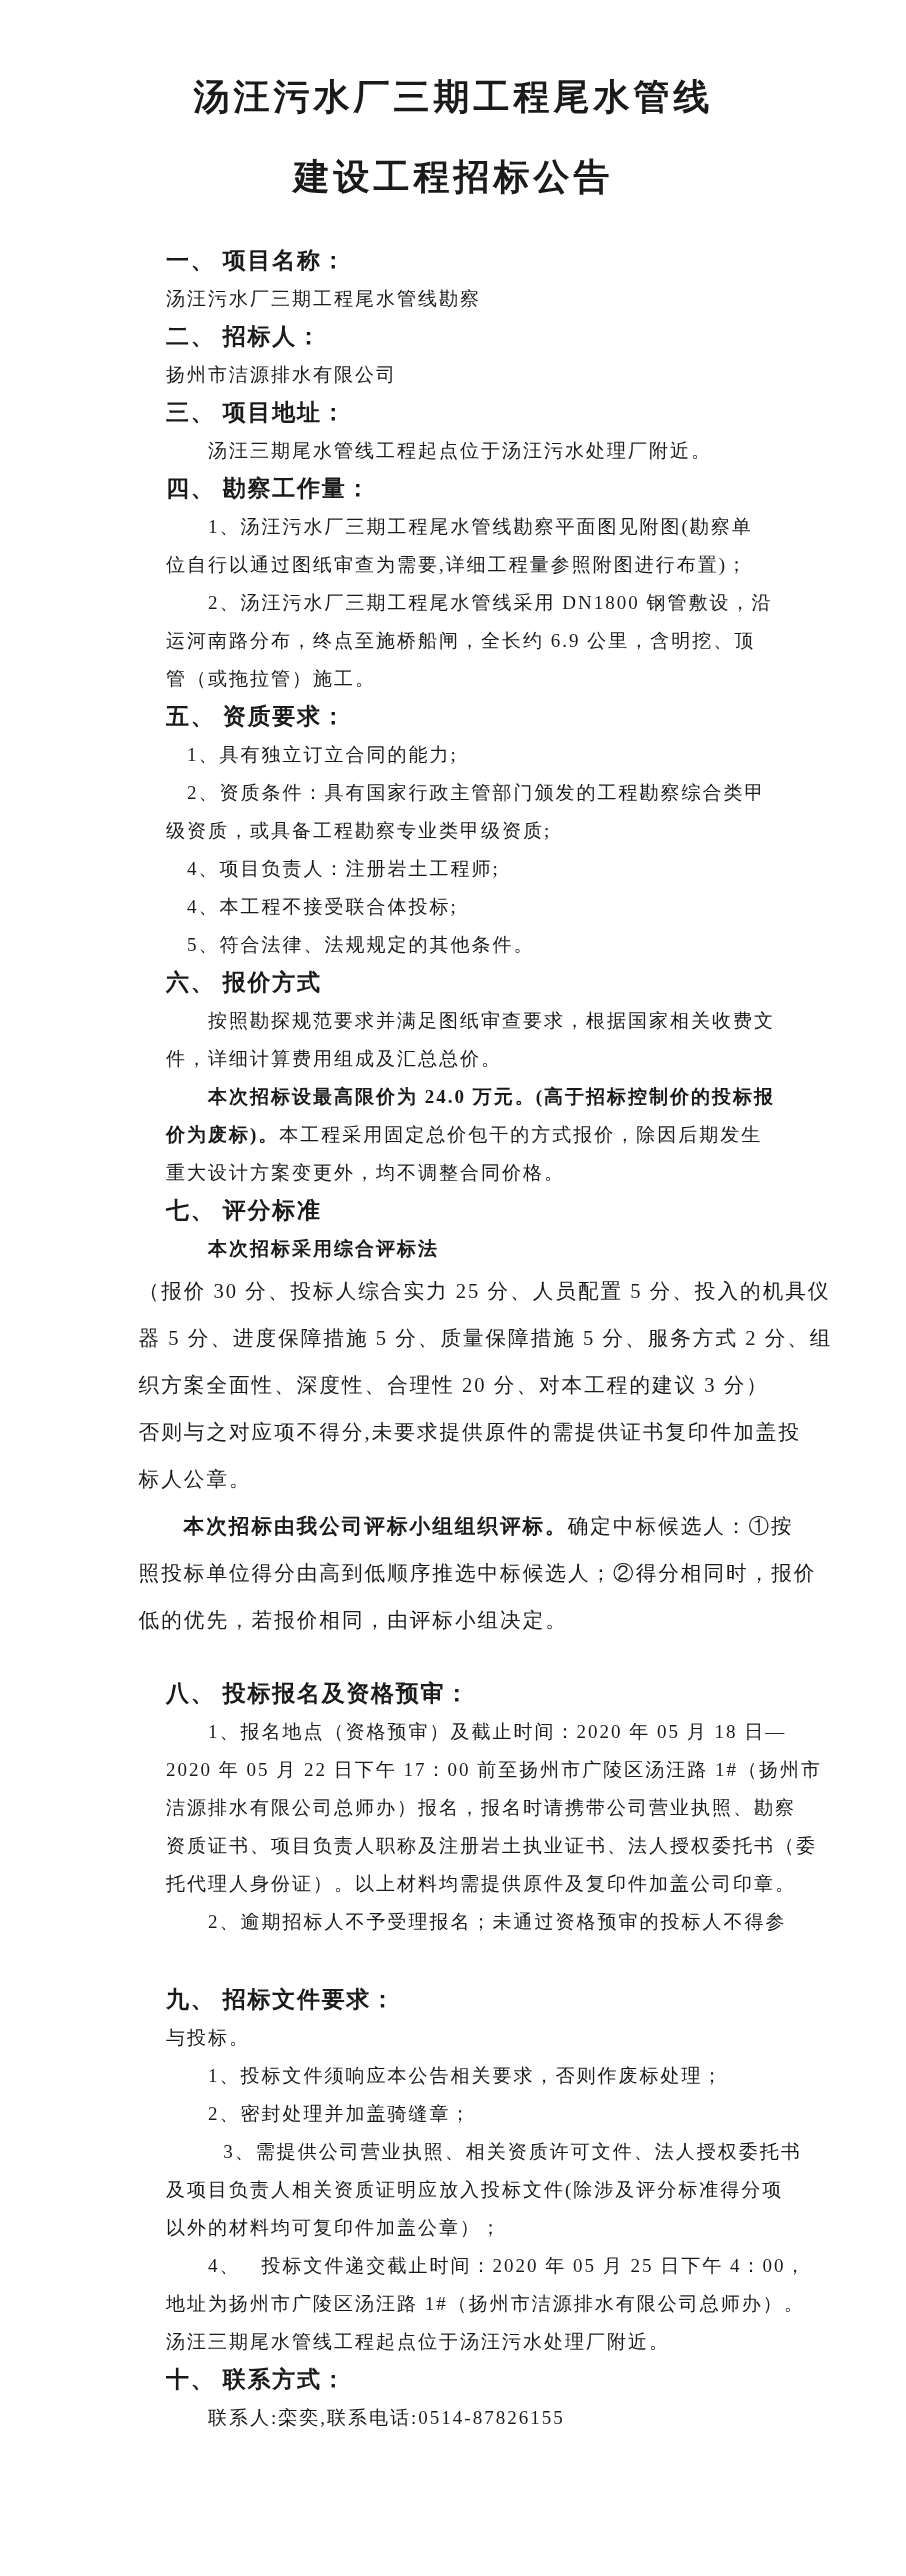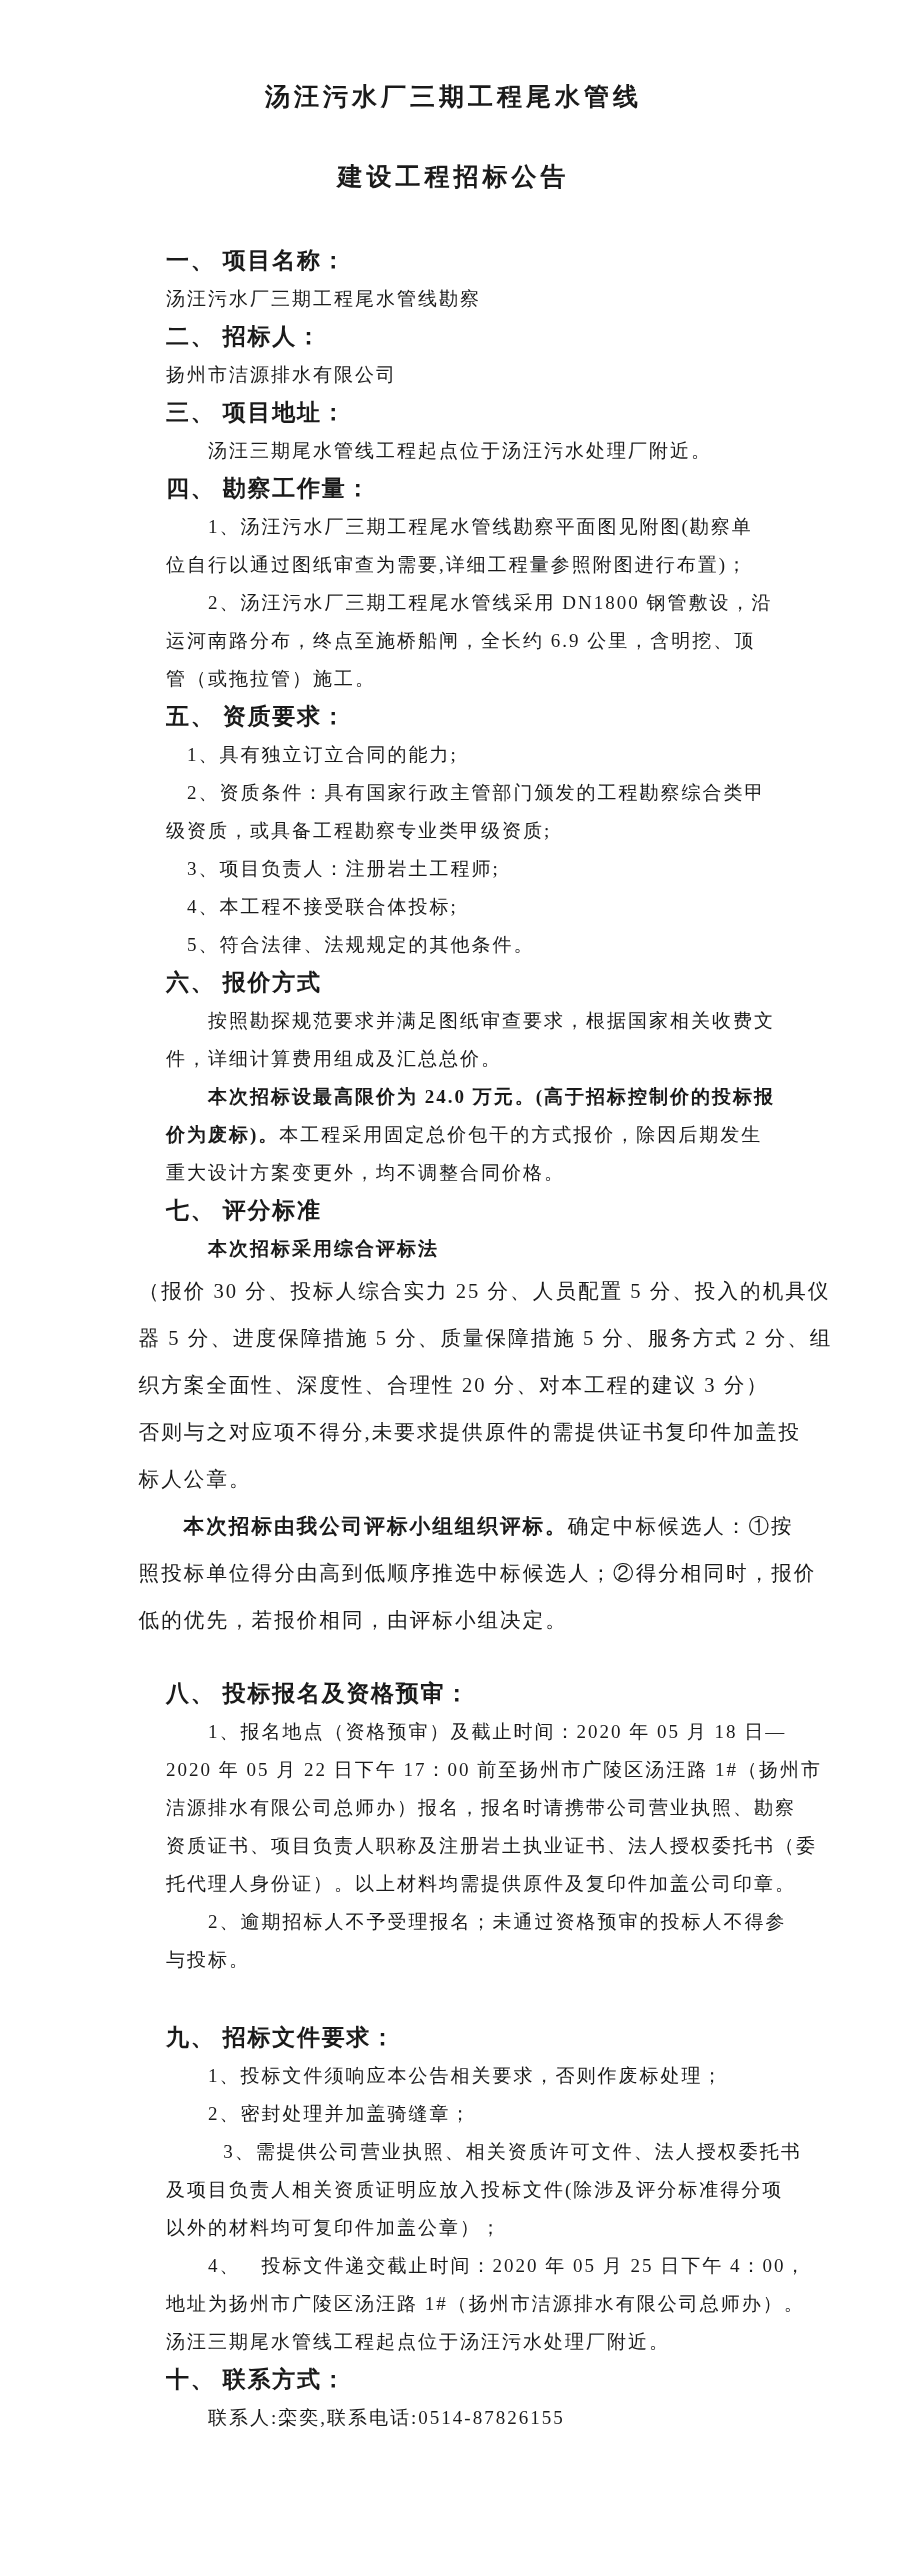--- a/index.html
+++ b/index.html
@@ -12,21 +12,21 @@
     width: 907px;
     height: 2576px;
     background: #ffffff;
     overflow: hidden;
     font-family: "Liberation Serif", "DejaVu Serif", serif;
     color: #1a1a1a;
   }
   .title {
     text-align: center;
     font-weight: 700;
-    font-size: 25px;
+    font-size: 36px;
     line-height: 40px;
     letter-spacing: 4px;
     white-space: pre;
   }
   .title1 { margin-top: 77px; }
   .title2 { margin-top: 40px; }
   .content {
     margin-top: 45px;
     margin-left: 166px;
     width: 651px;
@@ -66,21 +66,21 @@
       <div class="line h">四、 勘察工作量：</div>
       <div class="line b" style="text-indent: 42px;">1、汤汪污水厂三期工程尾水管线勘察平面图见附图(勘察单</div>
       <div class="line b">位自行以通过图纸审查为需要,详细工程量参照附图进行布置)；</div>
       <div class="line b" style="text-indent: 42px;">2、汤汪污水厂三期工程尾水管线采用 DN1800 钢管敷设，沿</div>
       <div class="line b">运河南路分布，终点至施桥船闸，全长约 6.9 公里，含明挖、顶</div>
       <div class="line b">管（或拖拉管）施工。</div>
       <div class="line h">五、 资质要求：</div>
       <div class="line b" style="text-indent: 21px;">1、具有独立订立合同的能力;</div>
       <div class="line b" style="text-indent: 21px;">2、资质条件：具有国家行政主管部门颁发的工程勘察综合类甲</div>
       <div class="line b">级资质，或具备工程勘察专业类甲级资质;</div>
-      <div class="line b" style="text-indent: 21px;">3、项目负责人：注册岩土工程师;</div>
+      <div class="line b" style="text-indent: 21px;">4、项目负责人：注册岩土工程师;</div>
       <div class="line b" style="text-indent: 21px;">4、本工程不接受联合体投标;</div>
       <div class="line b" style="text-indent: 21px;">5、符合法律、法规规定的其他条件。</div>
       <div class="line h">六、 报价方式</div>
       <div class="line b" style="text-indent: 42px;">按照勘探规范要求并满足图纸审查要求，根据国家相关收费文</div>
       <div class="line b">件，详细计算费用组成及汇总总价。</div>
       <div class="line b strong" style="text-indent: 42px;">本次招标设最高限价为 24.0 万元。(高于招标控制价的投标报</div>
       <div class="line b"><span class="strong">价为废标)。</span><span>本工程采用固定总价包干的方式报价，除因后期发生</span></div>
       <div class="line b">重大设计方案变更外，均不调整合同价格。</div>
       <div class="line h">七、 评分标准</div>
       <div class="line b strong" style="text-indent: 42px;">本次招标采用综合评标法</div>
@@ -92,22 +92,22 @@
       <div class="line l" style="text-indent: 45px;"><span class="strong">本次招标由我公司评标小组组织评标。</span><span>确定中标候选人：①按</span></div>
       <div class="line l">照投标单位得分由高到低顺序推选中标候选人；②得分相同时，报价</div>
       <div class="line l">低的优先，若报价相同，由评标小组决定。</div>
       <div class="line h" style="margin-top: 31px;">八、 投标报名及资格预审：</div>
       <div class="line b" style="text-indent: 42px;">1、报名地点（资格预审）及截止时间：2020 年 05 月 18 日—</div>
       <div class="line b">2020 年 05 月 22 日下午 17：00 前至扬州市广陵区汤汪路 1#（扬州市</div>
       <div class="line b">洁源排水有限公司总师办）报名，报名时请携带公司营业执照、勘察</div>
       <div class="line b">资质证书、项目负责人职称及注册岩土执业证书、法人授权委托书（委</div>
       <div class="line b">托代理人身份证）。以上材料均需提供原件及复印件加盖公司印章。</div>
       <div class="line b" style="text-indent: 42px;">2、逾期招标人不予受理报名；未通过资格预审的投标人不得参</div>
+      <div class="line h" style="margin-top: 40px;">九、 招标文件要求：</div>
       <div class="line b">与投标。</div>
-      <div class="line h" style="margin-top: 40px;">九、 招标文件要求：</div>
       <div class="line b" style="text-indent: 42px;">1、投标文件须响应本公告相关要求，否则作废标处理；</div>
       <div class="line b" style="text-indent: 42px;">2、密封处理并加盖骑缝章；</div>
       <div class="line b" style="text-indent: 42px; text-align: center;">3、需提供公司营业执照、相关资质许可文件、法人授权委托书</div>
       <div class="line b">及项目负责人相关资质证明应放入投标文件(除涉及评分标准得分项</div>
       <div class="line b">以外的材料均可复印件加盖公章）；</div>
       <div class="line b" style="text-indent: 42px;">4、　投标文件递交截止时间：2020 年 05 月 25 日下午 4：00，</div>
       <div class="line b">地址为扬州市广陵区汤汪路 1#（扬州市洁源排水有限公司总师办）。</div>
       <div class="line b">汤汪三期尾水管线工程起点位于汤汪污水处理厂附近。</div>
       <div class="line h">十、 联系方式：</div>
       <div class="line b" style="text-indent: 42px;">联系人:栾奕,联系电话:0514-87826155</div>

